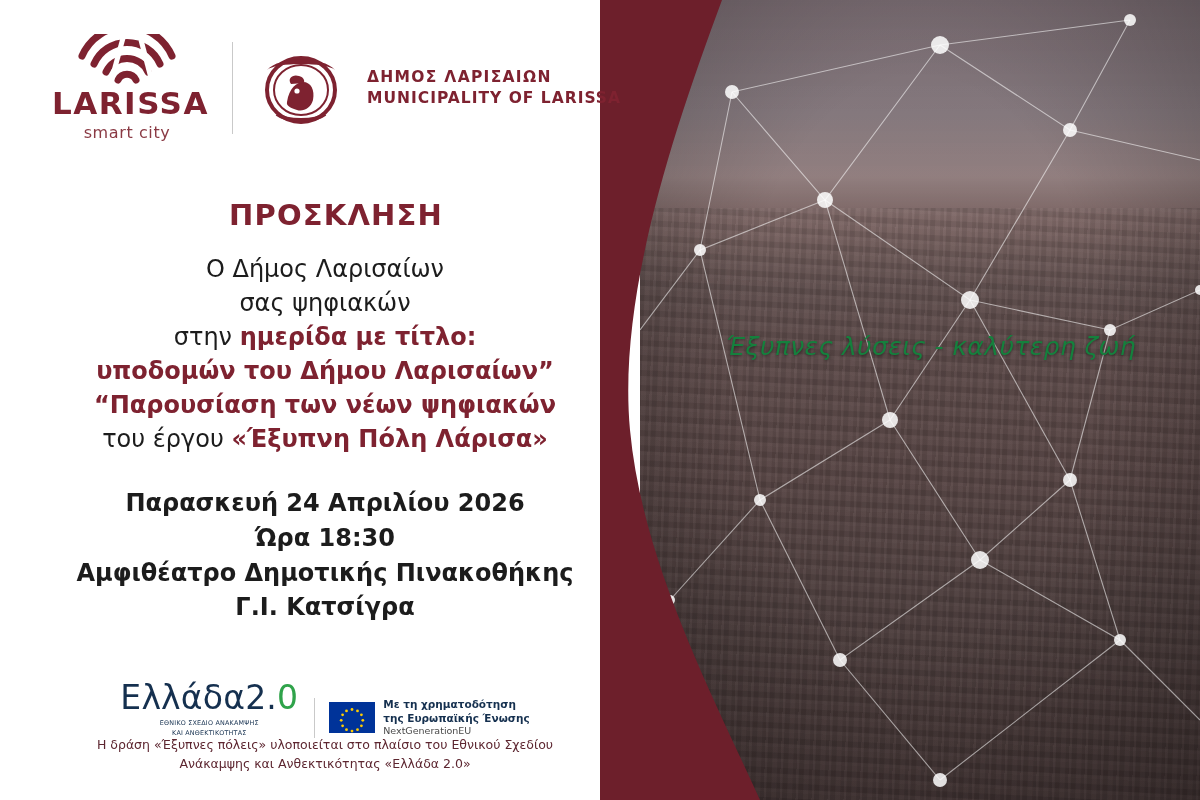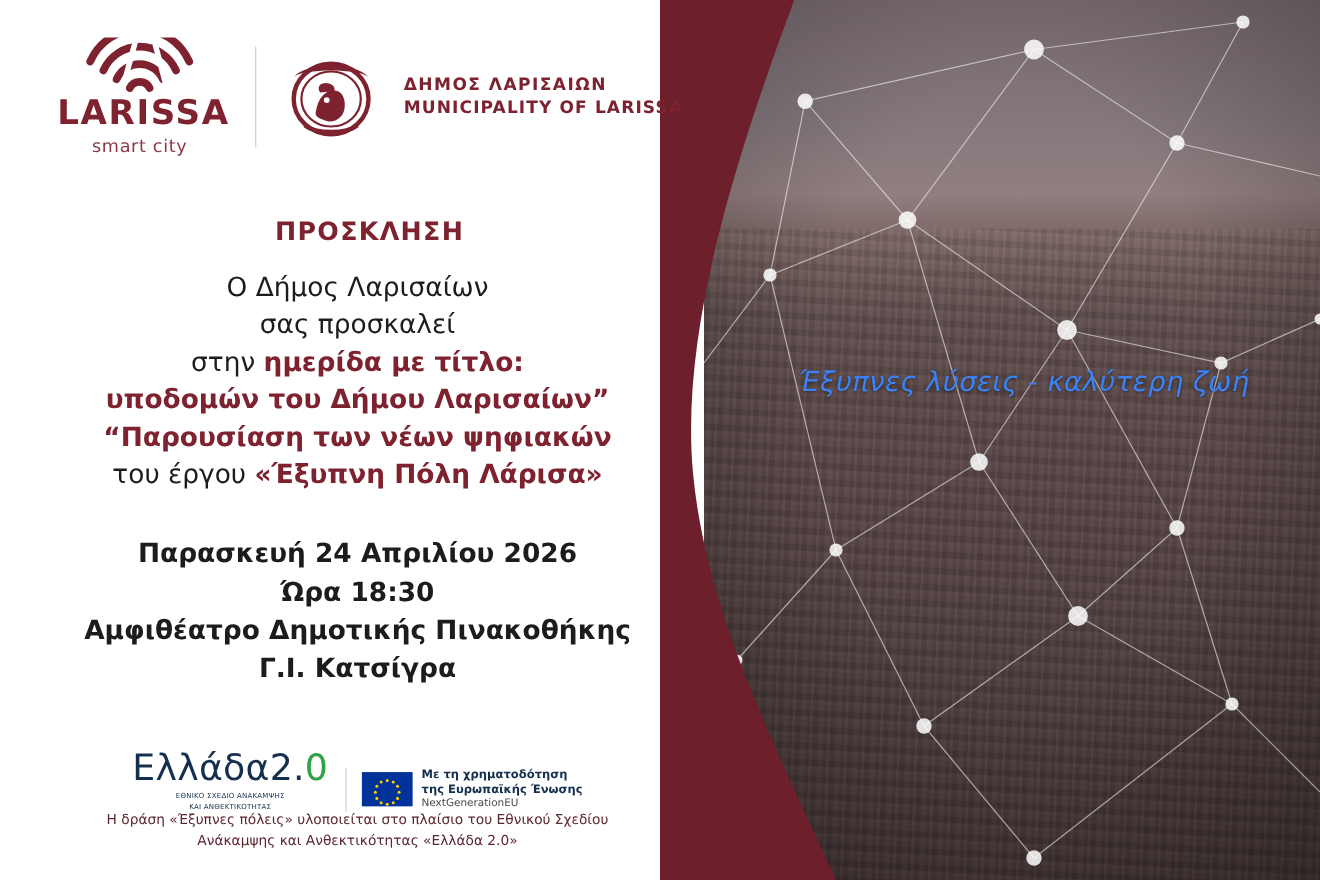--- a/index.html
+++ b/index.html
@@ -94,21 +94,21 @@
     top: 0;
     left: 600px;
     width: 200px;
     height: 800px;
   }
   .tagline {
     position: absolute;
     left: 726px;
     top: 332px;
     width: 470px;
-    color: #3b82f6;
+    color: #15803d;
     font-family: "DejaVu Sans", sans-serif;
     font-style: italic;
     font-size: 25px;
     font-weight: 500;
     letter-spacing: 0.4px;
     text-shadow: 0 1px 3px rgba(0,0,0,0.45);
     white-space: nowrap;
   }
 
   
@@ -187,21 +187,21 @@
   .invite {
     position: absolute;
     top: 198px;
     left: 0;
     width: 650px;
     text-align: center;
   }
   .invite-title {
     font-family: "DejaVu Sans", sans-serif;
     font-weight: bold;
-    font-size: 23px;
+    font-size: 29px;
     color: #7e2230;
     letter-spacing: 1.2px;
     margin-bottom: 20px;
     margin-left: 22px;
   }
   .invite-line {
     font-family: "DejaVu Sans", sans-serif;
     font-size: 24px;
     color: #1c1c1c;
     line-height: 1.42;
@@ -403,21 +403,21 @@
       <div class="muni-text">
         <div class="muni-line1">ΔΗΜΟΣ ΛΑΡΙΣΑΙΩΝ</div>
         <div class="muni-line2">MUNICIPALITY OF LARISSA</div>
       </div>
     </div>
 
     <div class="invite">
       <div class="invite-title">ΠΡΟΣΚΛΗΣΗ</div>
 
       <div class="invite-line">Ο Δήμος Λαρισαίων</div>
-      <div class="invite-line">σας προσκαλεί</div>
+      <div class="invite-line">σας ψηφιακών</div>
       <div class="invite-line">
         <span>στην </span><span class="em">ημερίδα με τίτλο:</span>
       </div>
       <div class="invite-line em">υποδομών του Δήμου Λαρισαίων”</div>
       <div class="invite-line em">“Παρουσίαση των νέων ψηφιακών</div>
       <div class="invite-line">
         <span>του έργου </span><span class="em">«Έξυπνη Πόλη Λάρισα»</span>
       </div>
     </div>
 

